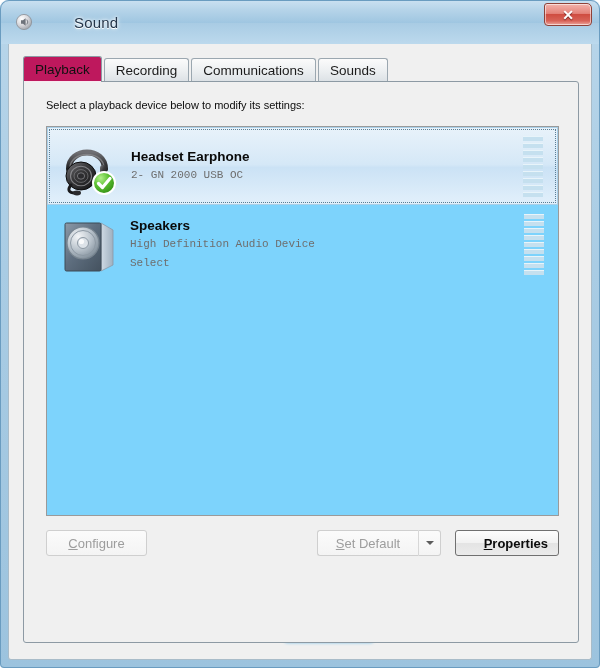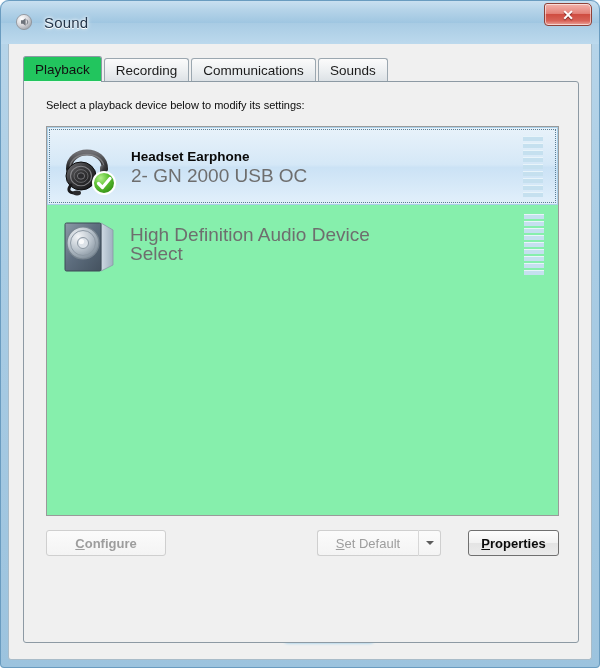--- a/index.html
+++ b/index.html
@@ -31,20 +31,21 @@
   
   #titlebar {
     position: absolute;
     left: 0; top: 0;
     width: 600px; height: 44px;
     border-radius: 8px 8px 0 0;
     background: linear-gradient(to bottom,
         #cbe1f1 0%, #b6d4e9 22%, #9fc6e1 52%, #a9cce4 53%, #bcd9ed 100%);
     display: flex;
     align-items: center;
+    gap: 30px;
   }
   #title-icon {
     margin-left: 14px;
     width: 20px; height: 20px;
     position: relative;
     flex: none;
   }
   #title-text {
     margin-left: 10px;
     font-size: 15px;
@@ -99,21 +100,21 @@
     background: linear-gradient(to bottom, #fbfbfb 0%, #eceff1 55%, #dde2e6 100%);
     border: 1px solid #9ba7b0;
     border-bottom: none;
     border-radius: 3px 3px 0 0;
     margin-right: 2px;
     cursor: default;
     position: relative;
   }
   .tab.active {
     height: 26px;
-    background: #22c55e;
+    background: #be185d;
     border-color: #8d9aa4;
     color: #111;
     z-index: 4;
     margin-bottom: -1px;
     box-shadow: 0 -1px 0 rgba(255,255,255,.9) inset;
   }
 
   #tabpanel {
     position: absolute;
     left: 14px; top: 37px;
@@ -131,21 +132,21 @@
     font-size: 11px;
     color: #0c0c0c;
     white-space: nowrap;
   }
 
   
   #devicelist {
     position: absolute;
     left: 22px; top: 44px;
     width: 513px; height: 390px;
-    background: #86efac;
+    background: #7dd3fc;
     border: 1px solid #9a9a9a;
     overflow: hidden;
   }
   .device-row {
     position: relative;
     height: 78px;
     display: flex;
     align-items: center;
     padding: 0 2px;
     cursor: default;
@@ -176,24 +177,25 @@
     min-width: 0;
   }
   .dev-name {
     font-size: 13.5px;
     color: #0a0a0a;
     font-weight: bold;
     line-height: 19px;
     white-space: nowrap;
   }
   .dev-desc, .dev-status {
-    font-size: 19px;
+    font-size: 11px;
     color: #6e6e6e;
     line-height: 19px;
     white-space: nowrap;
+    font-family: Liberation Mono, monospace;
   }
   .meter {
     width: 20px;
     margin-right: 12px;
     flex: none;
     display: flex;
     flex-direction: column;
     gap: 2px;
   }
   .meter i {
@@ -230,22 +232,21 @@
   }
   .btn.strong {
     border-color: #707070;
     background: linear-gradient(to bottom, #fdfdfd 0%, #f2f2f2 48%, #e4e4e4 52%, #ebebeb 100%);
     font-weight: bold;
   }
   .btn u { text-decoration: underline; }
 
   #btn-configure {
     position: absolute; left: 0; top: 0;
-    width: 120px;
-    font-weight: bold;
+    width: 101px;
   }
   #setdefault-group {
     position: absolute; right: 118px; top: 0;
     display: flex;
     height: 26px;
     border-radius: 13px;
   }
   #btn-setdefault {
     width: 101px;
     border-radius: 3px 0 0 3px;
@@ -258,21 +259,22 @@
     padding: 0;
   }
   .caret {
     width: 0; height: 0;
     border-left: 4px solid transparent;
     border-right: 4px solid transparent;
     border-top: 4px solid #5c5c5c;
   }
   #btn-properties {
     position: absolute; right: 0; top: 0;
-    width: 91px;
+    width: 104px;
+    justify-content: flex-end;
   }
 
   
   #dlgbuttons {
     position: absolute;
     left: 0; right: 18px; bottom: 14px;
     height: 32px;
     display: flex;
     justify-content: flex-end;
     align-items: center;
@@ -430,20 +432,21 @@
 
               <rect x="7" y="10" width="36" height="48" rx="1.5" fill="url(#boxg)" stroke="#3d4a56" stroke-width="1"></rect>
 
               <circle cx="25" cy="30" r="16" fill="url(#coneg)" stroke="#77848f" stroke-width="1.2"></circle>
               <circle cx="25" cy="30" r="12.5" fill="none" stroke="#8d99a4" stroke-width="1"></circle>
               <circle cx="25" cy="30" r="5.5" fill="#dde3e9" stroke="#8d99a4" stroke-width="1"></circle>
               <circle cx="23.5" cy="28.5" r="2.6" fill="#ffffff" opacity=".85"></circle>
             </svg>
           </div>
           <div class="dev-text">
+            <div class="dev-name">Speakers</div>
             <div class="dev-desc">High Definition Audio Device</div>
             <div class="dev-status">Select</div>
           </div>
           <div class="meter">
               <i style="background: rgb(197, 224, 239);"></i>
               <i style="background: rgb(197, 224, 239);"></i>
               <i style="background: rgb(197, 224, 239);"></i>
               <i style="background: rgb(197, 224, 239);"></i>
               <i style="background: rgb(197, 224, 239);"></i>
               <i style="background: rgb(197, 224, 239);"></i>

